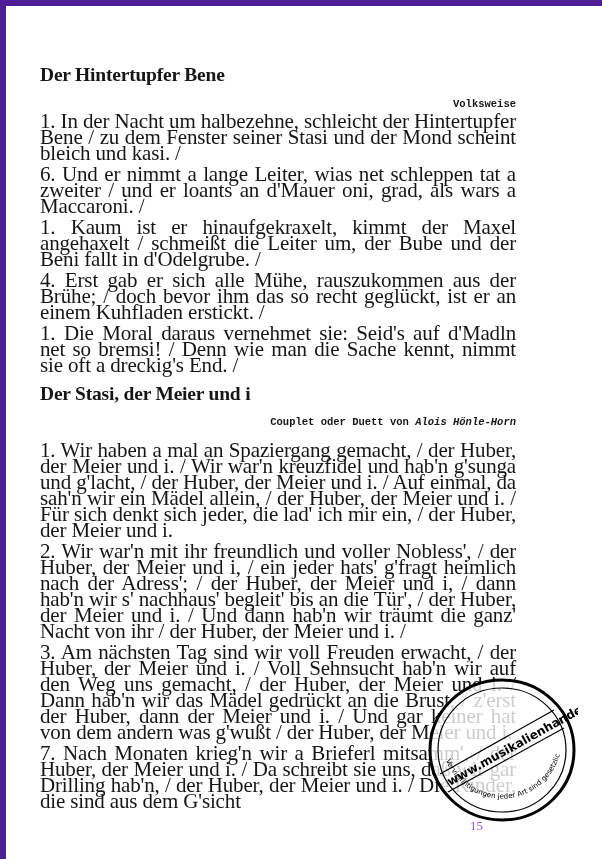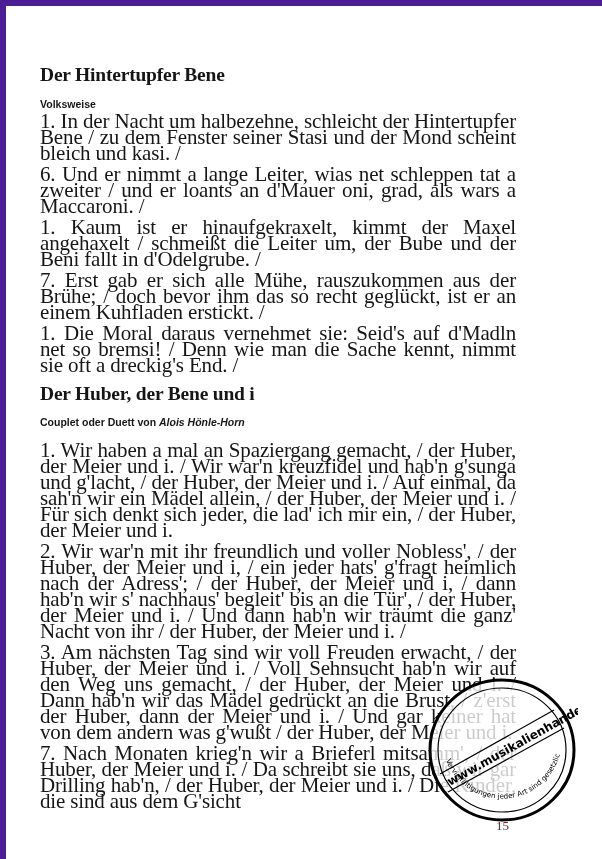--- a/index.html
+++ b/index.html
@@ -9,59 +9,59 @@
       border: 6px solid #4c1d95; background: #fff;
       font-family: "DejaVu Serif", "Liberation Serif", serif; color: #161616;
     }
     .song { position: absolute; left: 34px; width: 476px; }
     .song-title {
       font-family: "Liberation Serif", "DejaVu Serif", serif;
       font-size: 19.5px; font-weight: bold; margin: 0; line-height: 24px;
       letter-spacing: -0.2px;
     }
     .attrib {
-      text-align: left; font-size: 10.5px; font-weight: bold;
-      font-family: Liberation Sans, sans-serif; line-height: 14px;
+      text-align: right; font-size: 10.5px; font-weight: bold;
+      font-family: Liberation Mono, monospace; line-height: 14px;
     }
     .attrib .composer { font-style: italic; }
     .verse {
       font-family: "Liberation Serif", "DejaVu Serif", serif;
       font-size: 21px; line-height: 16px; text-align: justify;
       margin: 0 0 5px 0; letter-spacing: -0.15px;
     }
     #song1 { top: 57px; }
     #song1 .attrib { margin-top: 10px; margin-bottom: 2px; }
     #song2 { top: 376px; }
     #song2 .attrib { margin-top: 9px; margin-bottom: 13px; }
 
     .stamp {
       position: absolute; left: 420px; top: 668px; width: 152px; height: 150px;
     }
     .page-number {
-      position: absolute; left: 490px; top: 812px; font-size: 13px;
-      font-family: "Liberation Serif", serif; color: #7f1d1d;
+      position: absolute; left: 464px; top: 812px; font-size: 13px;
+      font-family: "Liberation Serif", serif; color: #8b5cf6;
     }
   </style>
 </head>
 <body>
 
 <div class="page">
 
   <section class="song" id="song1">
     <h2 class="song-title">Der Hintertupfer Bene</h2>
     <div class="attrib">Volksweise</div>
     <p class="verse">1. In der Nacht um halbezehne, schleicht der Hintertupfer Bene / zu dem Fenster seiner Stasi und der Mond scheint bleich und kasi. /</p>
     <p class="verse">6. Und er nimmt a lange Leiter, wias net schleppen tat a zweiter / und er loants an d'Mauer oni, grad, als wars a Maccaroni. /</p>
     <p class="verse">1. Kaum ist er hinaufgekraxelt, kimmt der Maxel angehaxelt / schmeißt die Leiter um, der Bube und der Beni fallt in d'Odelgrube. /</p>
-    <p class="verse">7. Erst gab er sich alle Mühe, rauszukommen aus der Brühe; / doch bevor ihm das so recht geglückt, ist er an einem Kuhfladen erstickt. /</p>
+    <p class="verse">4. Erst gab er sich alle Mühe, rauszukommen aus der Brühe; / doch bevor ihm das so recht geglückt, ist er an einem Kuhfladen erstickt. /</p>
     <p class="verse">1. Die Moral daraus vernehmet sie: Seid's auf d'Madln net so bremsi! / Denn wie man die Sache kennt, nimmt sie oft a dreckig's End. /</p>
   </section>
 
   <section class="song" id="song2">
-    <h2 class="song-title">Der Huber, der Bene und i</h2>
+    <h2 class="song-title">Der Stasi, der Meier und i</h2>
     <div class="attrib">
       <span>Couplet oder Duett von</span>
       <span class="composer">Alois Hönle-Horn</span>
     </div>
     <p class="verse">1. Wir haben a mal an Spaziergang gemacht, / der Huber, der Meier und i. / Wir war'n kreuzfidel und hab'n g'sunga und g'lacht, / der Huber, der Meier und i. / Auf einmal, da sah'n wir ein Mädel allein, / der Huber, der Meier und i. / Für sich denkt sich jeder, die lad' ich mir ein, / der Huber, der Meier und i.</p>
     <p class="verse">2. Wir war'n mit ihr freundlich und voller Nobless', / der Huber, der Meier und i, / ein jeder hats' g'fragt heimlich nach der Adress'; / der Huber, der Meier und i, / dann hab'n wir s' nachhaus' begleit' bis an die Tür', / der Huber, der Meier und i. / Und dann hab'n wir träumt die ganz' Nacht von ihr / der Huber, der Meier und i. /</p>
     <p class="verse">3. Am nächsten Tag sind wir voll Freuden erwacht, / der Huber, der Meier und i. / Voll Sehnsucht hab'n wir auf den Weg uns gemacht, / der Huber, der Meier und i. / Dann hab'n wir das Mädel gedrückt an die Brust, / z'erst der Huber, dann der Meier und i. / Und gar keiner hat von dem andern was g'wußt / der Huber, der Meier und i.</p>
     <p class="verse">7. Nach Monaten krieg'n wir a Brieferl mitsamm', / der Huber, der Meier und i. / Da schreibt sie uns, daß wir gar Drilling hab'n, / der Huber, der Meier und i. / Die Kinder, die sind aus dem G'sicht</p>
   </section>
 

